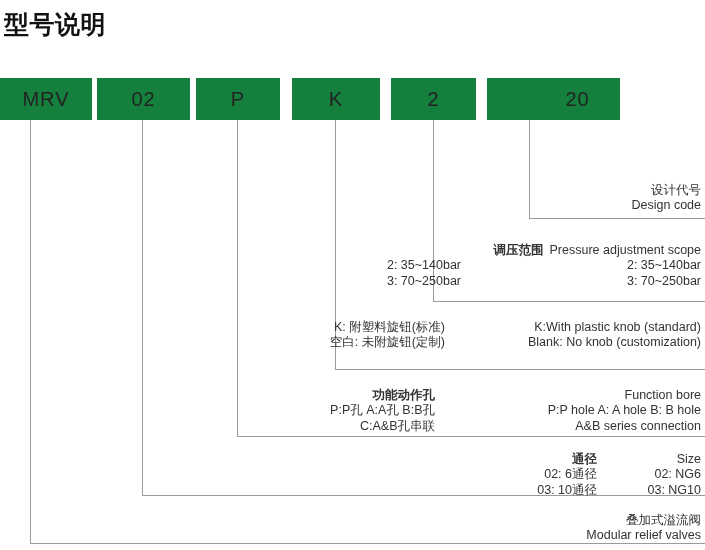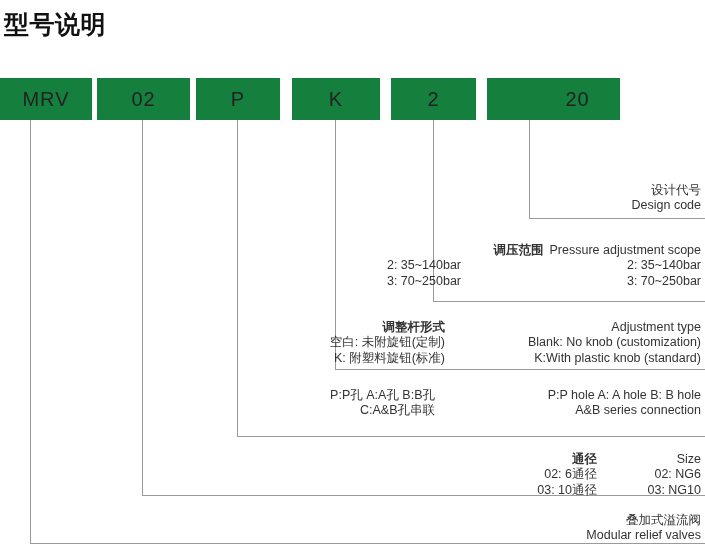--- a/index.html
+++ b/index.html
@@ -127,32 +127,32 @@
   </span>
   <span class="row sub">
     <span class="cn" style="width:170px">2: 35~140bar</span><span class="en" style="width:240px">2: 35~140bar</span>
   </span>
   <span class="row sub">
     <span class="cn" style="width:170px">3: 70~250bar</span><span class="en" style="width:240px">3: 70~250bar</span>
   </span>
 </div>
 
 <div class="annot" style="right:4px; top:320px; width:520px;">
-  <span class="row head">
-    <span class="cn" style="width:260px">调整杆形式</span><span class="en" style="width:256px">Adjustment type</span>
+  <span class="row sub">
+    <span class="cn" style="width:260px">K: 附塑料旋钮(标准)</span><span class="en" style="width:256px">K:With plastic knob (standard)</span>
   </span>
   <span class="row sub">
     <span class="cn" style="width:260px">空白: 未附旋钮(定制)</span><span class="en" style="width:256px">Blank: No knob (customization)</span>
   </span>
-  <span class="row sub">
-    <span class="cn" style="width:260px">K: 附塑料旋钮(标准)</span><span class="en" style="width:256px">K:With plastic knob (standard)</span>
-  </span>
 </div>
 
 <div class="annot" style="right:4px; top:388px; width:560px;">
+  <span class="row head">
+    <span class="cn" style="width:290px">功能动作孔</span><span class="en" style="width:266px">Function bore</span>
+  </span>
   <span class="row sub">
     <span class="cn" style="width:290px">P:P孔  A:A孔  B:B孔</span><span class="en" style="width:266px">P:P hole   A: A hole   B: B hole</span>
   </span>
   <span class="row sub">
     <span class="cn" style="width:290px">C:A&amp;B孔串联</span><span class="en" style="width:266px">A&amp;B series connection</span>
   </span>
 </div>
 
 <div class="annot" style="right:4px; top:452px; width:360px;">
   <span class="row head">

